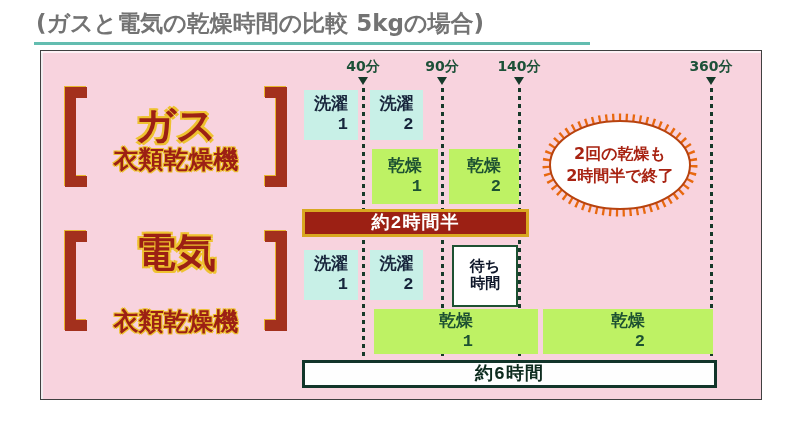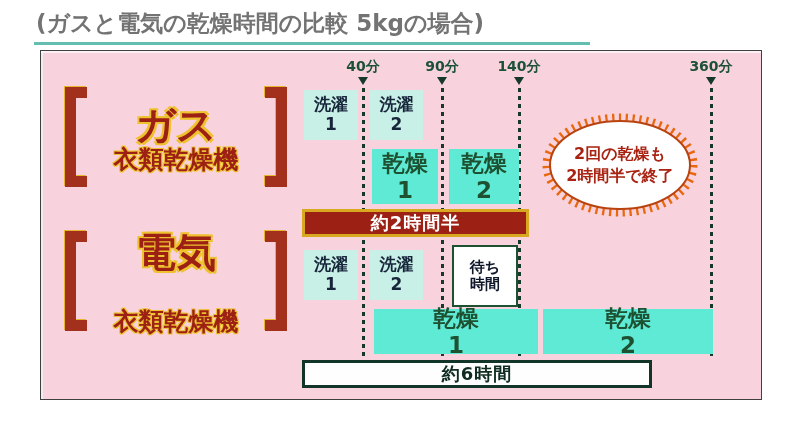--- a/index.html
+++ b/index.html
@@ -52,24 +52,24 @@
     font-size:40px;font-weight:bold;color:#9c2014;line-height:1.05;
     text-shadow:-2px -2px 0 #eec22f,2px -2px 0 #eec22f,-2px 2px 0 #eec22f,2px 2px 0 #eec22f;
   }
   .machine-sub{
     font-size:25px;font-weight:bold;color:#9c2014;line-height:1.1;
     text-shadow:-1px -1px 0 #eec22f,1px -1px 0 #eec22f,-1px 1px 0 #eec22f,1px 1px 0 #eec22f;
   }
   
   .box{
     position:absolute;z-index:2;display:flex;align-items:center;justify-content:center;
-    text-align:center;white-space:pre-line;font-weight:bold;line-height:1.15;
+    text-align:right;white-space:pre-line;font-weight:bold;line-height:1.15;font-family:Liberation Mono, monospace;
   }
   .wash{background:#c8f0e7;color:#17253b;font-size:17px;}
-  .dry{background:#5eead4;color:#1d5132;font-size:23px;}
+  .dry{background:#bef264;color:#1d5132;font-size:17px;}
   .wait{background:#ffffff;color:#0f172a;font-size:15px;border:2px solid #1d5132;box-sizing:border-box;}
   .total-gas{
     background:#9c2014;border:3px solid #d8a820;box-sizing:border-box;
     color:#ffffff;font-size:18px;letter-spacing:1px;
   }
   .total-elec{
     background:#fefefe;border:3px solid #12352a;box-sizing:border-box;
     color:#0e2c1f;font-size:18px;letter-spacing:1px;
   }
   
@@ -142,15 +142,15 @@
   <div class="box wash" style="left:263px;top:199px;width:54px;height:50px;">洗濯
 1</div>
   <div class="box wash" style="left:329px;top:199px;width:53px;height:50px;">洗濯
 2</div>
   <div class="box wait" style="left:411px;top:194px;width:66px;height:62px;">待ち
 時間</div>
   <div class="box dry" style="left:333px;top:258px;width:164px;height:45px;">乾燥
 1</div>
   <div class="box dry" style="left:502px;top:258px;width:170px;height:45px;">乾燥
 2</div>
-  <div class="box total-elec" style="left:261px;top:309px;width:350px;height:28px;">約6時間</div>
+  <div class="box total-elec" style="left:261px;top:309px;width:415px;height:28px;">約6時間</div>
 
 </div>
 
 </body></html>

